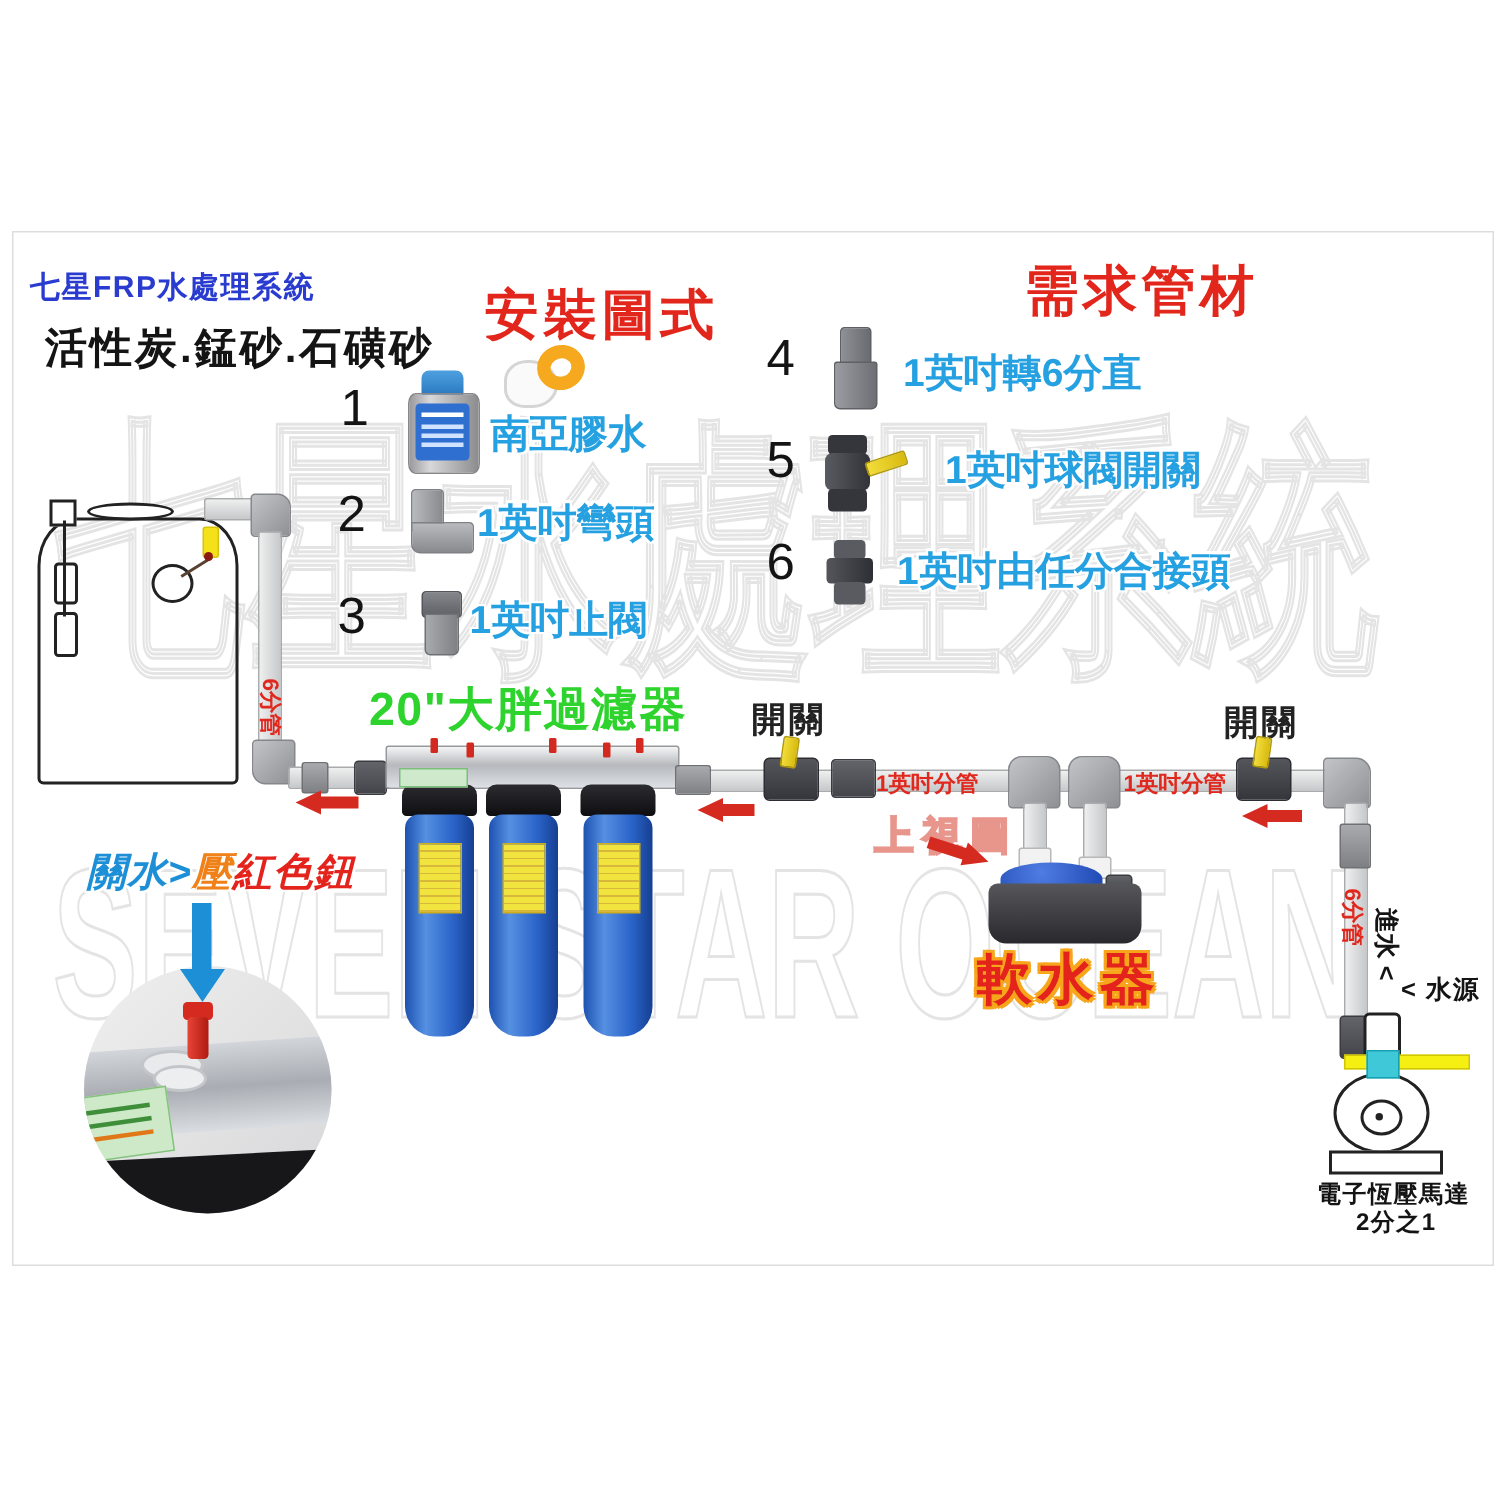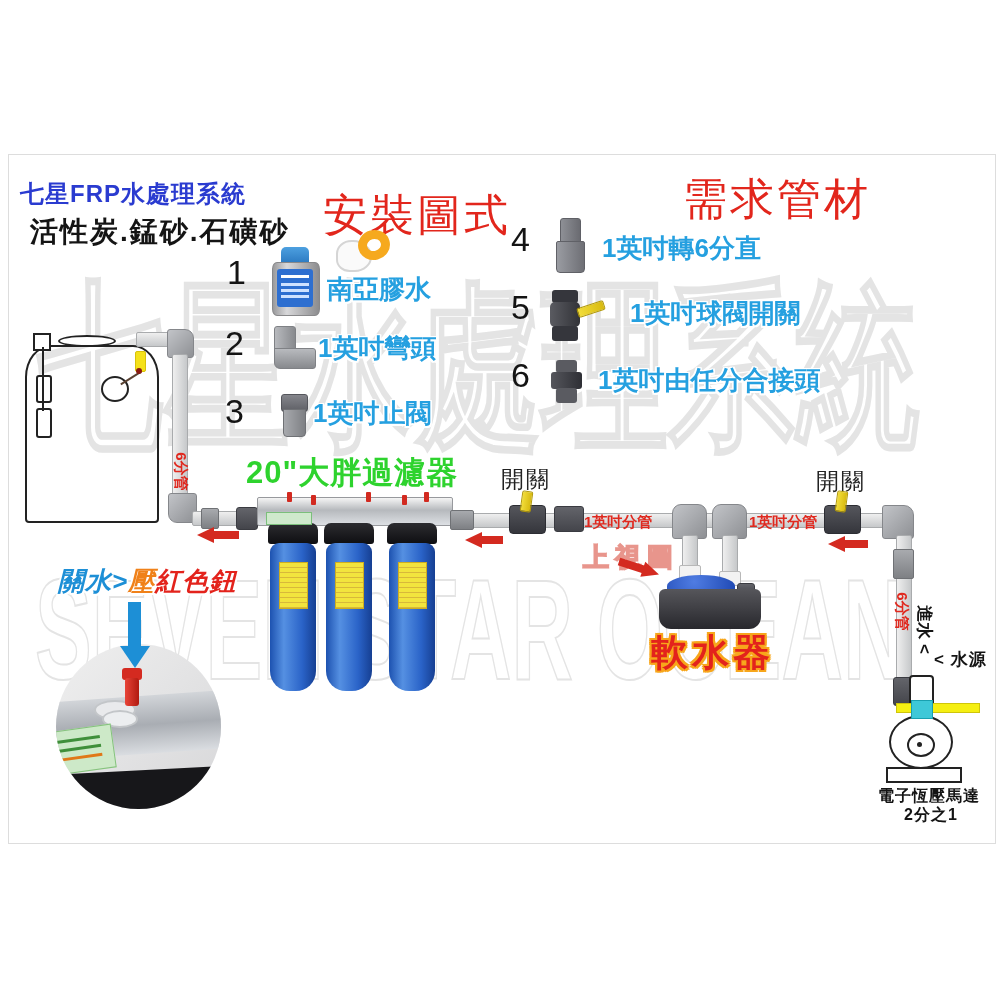--- a/index.html
+++ b/index.html
@@ -10,27 +10,27 @@
   .wm{position:absolute;white-space:nowrap;font-weight:bold;color:#fff;
       -webkit-text-stroke:2px #e4e4e4;z-index:0;transform-origin:left top;}
   
   .frame{position:absolute;border:1px solid #ddd;z-index:1;}
   
   .t{position:absolute;white-space:nowrap;z-index:3;}
   .ow{text-shadow:-1.5px -1.5px 0 #fff,1.5px -1.5px 0 #fff,-1.5px 1.5px 0 #fff,
        1.5px 1.5px 0 #fff,0 -1.5px 0 #fff,0 1.5px 0 #fff,-1.5px 0 0 #fff,1.5px 0 0 #fff;}
   .oy{text-shadow:-2px -2px 0 #f7a61b,2px -2px 0 #f7a61b,-2px 2px 0 #f7a61b,
        2px 2px 0 #f7a61b,0 -2px 0 #f7a61b,0 2px 0 #f7a61b,-2px 0 0 #f7a61b,2px 0 0 #f7a61b;}
-  .title-blue{font-size:24px;font-weight:bold;color:#2a3bd0;letter-spacing:1px;}
+  .title-blue{font-size:20px;font-weight:bold;color:#2a3bd0;letter-spacing:1px;}
   .title-black{font-size:28px;font-weight:bold;color:#141414;letter-spacing:2px;}
-  .big-red{font-size:44px;font-weight:normal;color:#e2261c;letter-spacing:3px;}
+  .big-red{font-size:36px;font-weight:bold;color:#e2261c;letter-spacing:3px;}
   .num{font-size:34px;color:#141414;z-index:3;}
   .plabel{font-size:26px;font-weight:bold;color:#25a0e0;}
   .green-title{font-size:31px;font-weight:bold;color:#2ed32e;letter-spacing:1px;}
-  .switch{font-size:23px;font-weight:normal;color:#222;letter-spacing:2px;}
+  .switch{font-size:23px;font-weight:bold;color:#222;letter-spacing:2px;}
   .pipe-red{font-size:15px;font-weight:bold;color:#e0281e;}
   .rot90{transform:rotate(90deg);transform-origin:center center;text-align:center;}
   .softener-red{font-size:37px;font-weight:bold;color:#e3231c;letter-spacing:4px;}
   .topview{font-size:26px;font-weight:bold;letter-spacing:6px;color:#fff;
            -webkit-text-stroke:1.5px #e8958c;}
   .pump-txt{font-size:16px;font-weight:bold;color:#141414;letter-spacing:1px;}
   .instr{font-size:26px;font-weight:bold;letter-spacing:1px;}
   .instr .b{color:#1d8fd6;} .instr .o{color:#f08119;} .instr .r{color:#e3231c;}
   
   .pipeh{position:absolute;background:linear-gradient(to bottom,#efefef,#c6c8ca);

